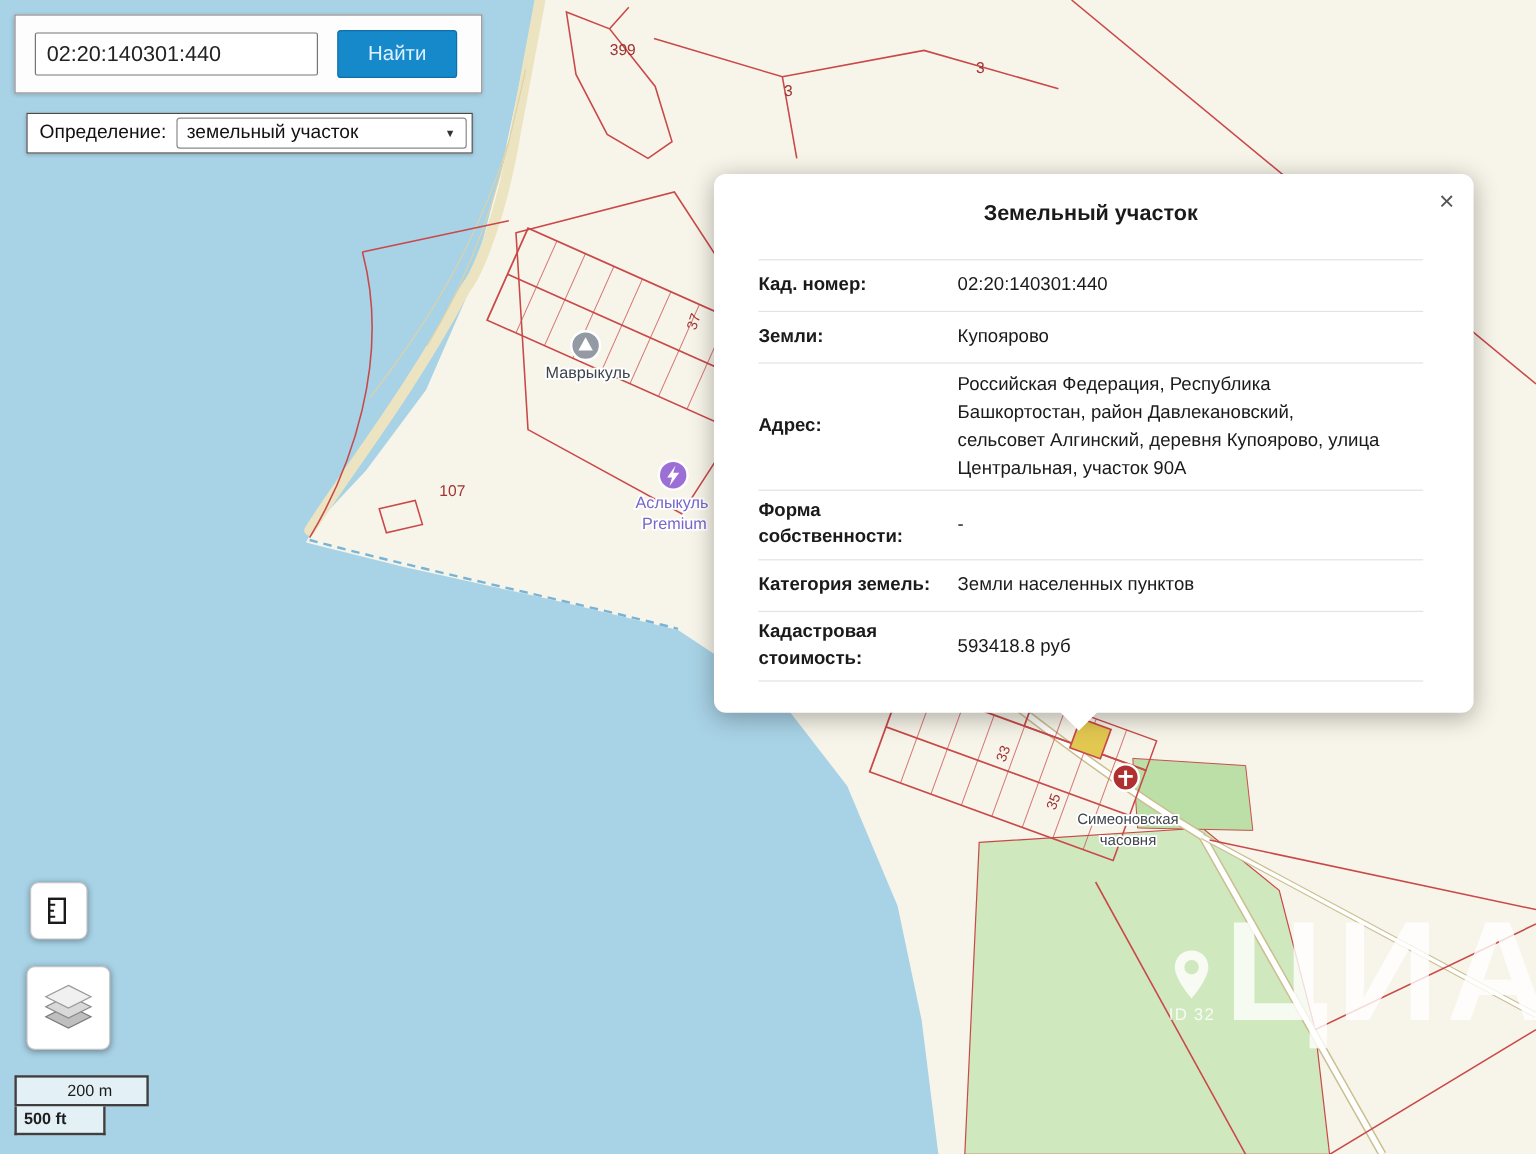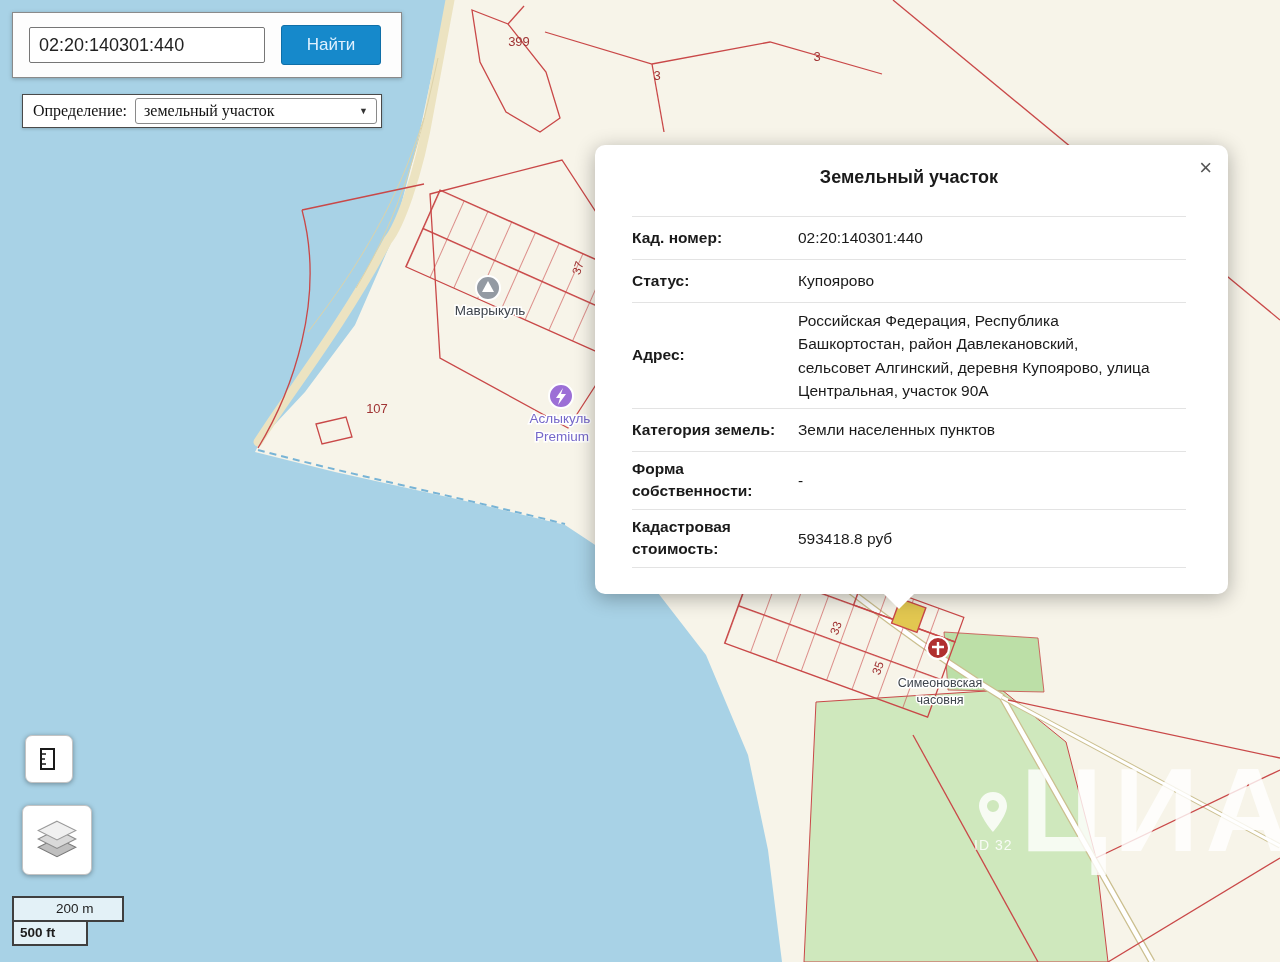--- a/index.html
+++ b/index.html
@@ -23,21 +23,21 @@
   .search-button{
     width:100px;height:40px;background:#1689cb;color:#dff1ff;font-size:17px;
     border:1px solid #0f6fa8;border-radius:3px;cursor:pointer;
     font-family:"Liberation Sans",sans-serif;
   }
 
   
   .filter-panel{
     position:absolute;left:22px;top:94px;height:34px;box-sizing:border-box;z-index:20;
     background:#fff;border:1px solid #4a4a4a;display:inline-flex;align-items:center;
-    gap:8px;padding:0 4px 0 10px;box-shadow:0 1px 3px rgba(0,0,0,.2);font-family:Liberation Serif, serif;
+    gap:8px;padding:0 4px 0 10px;box-shadow:0 1px 3px rgba(0,0,0,.2);
   }
   .filter-label{font-size:16px;color:#111;}
   .filter-select{
     width:242px;height:26px;box-sizing:border-box;border:1px solid #8a8a8a;border-radius:3px;
     background:#fff;display:flex;align-items:center;justify-content:space-between;
     padding:0 8px;font-size:16px;color:#111;cursor:pointer;
   }
   .chevron{font-size:9px;color:#333;line-height:1;}
   .chevron::after{content:"▼";}
 
@@ -216,34 +216,34 @@
 
 <div class="popup">
   <div class="popup-close">×</div>
   <div class="popup-title">Земельный участок</div>
   <div class="info-rows">
     <div class="info-row">
       <div class="info-label">Кад. номер:</div>
       <div class="info-value">02:20:140301:440</div>
     </div>
     <div class="info-row">
-      <div class="info-label">Статус:</div>
+      <div class="info-label">Земли:</div>
       <div class="info-value">Купоярово</div>
     </div>
     <div class="info-row">
       <div class="info-label">Адрес:</div>
       <div class="info-value">Российская Федерация, Республика Башкортостан, район Давлекановский, сельсовет Алгинский, деревня Купоярово, улица Центральная, участок 90А</div>
     </div>
     <div class="info-row">
+      <div class="info-label">Форма собственности:</div>
+      <div class="info-value">-</div>
+    </div>
+    <div class="info-row">
       <div class="info-label">Категория земель:</div>
       <div class="info-value">Земли населенных пунктов</div>
-    </div>
-    <div class="info-row">
-      <div class="info-label">Форма собственности:</div>
-      <div class="info-value">-</div>
     </div>
     <div class="info-row">
       <div class="info-label">Кадастровая стоимость:</div>
       <div class="info-value">593418.8 руб</div>
     </div>
   </div>
 </div>
 
 <div class="tool-btn btn-measure">
   <svg width="26" height="26" viewBox="0 0 26 26">

